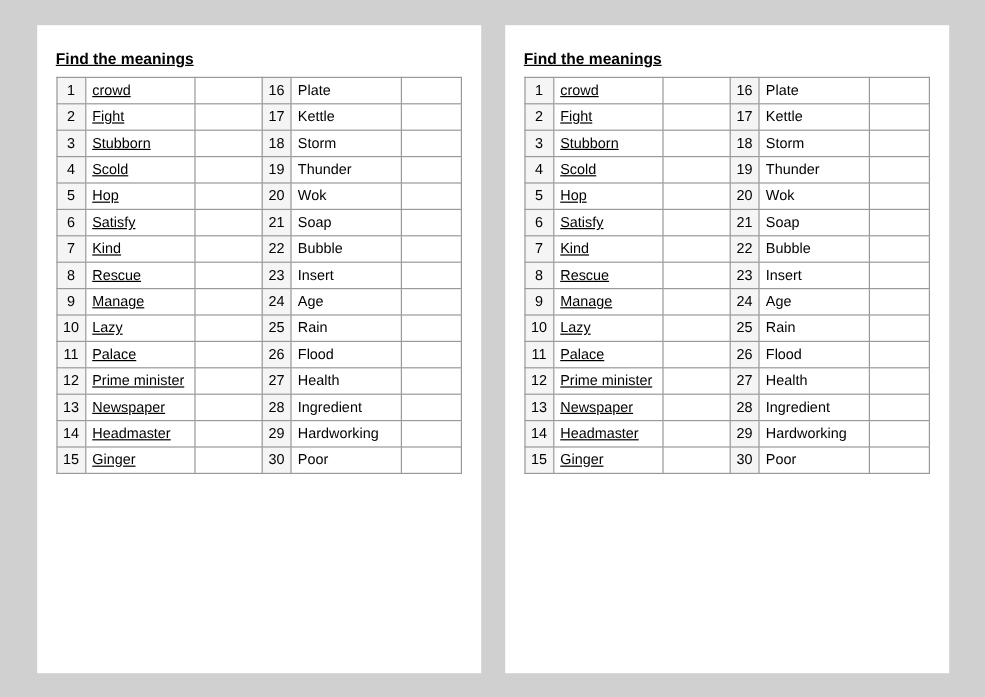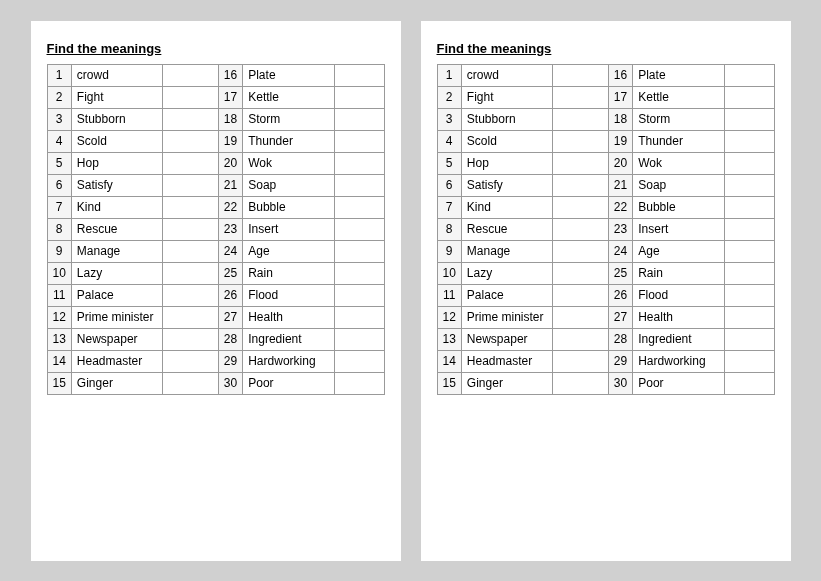--- a/index.html
+++ b/index.html
@@ -40,20 +40,21 @@
       padding: 3px 5px;
       height: 22px;
     }
     .num-col {
       width: 22px;
       text-align: center;
       background: #f5f5f5;
     }
     .word-col {
       width: 100px;
+      text-decoration: underline;
     }
     .answer-col {
       width: 80px;
     }
     .num-col2 {
       width: 22px;
       background: #f5f5f5;
     }
     .word-col2 {
       width: 100px;

